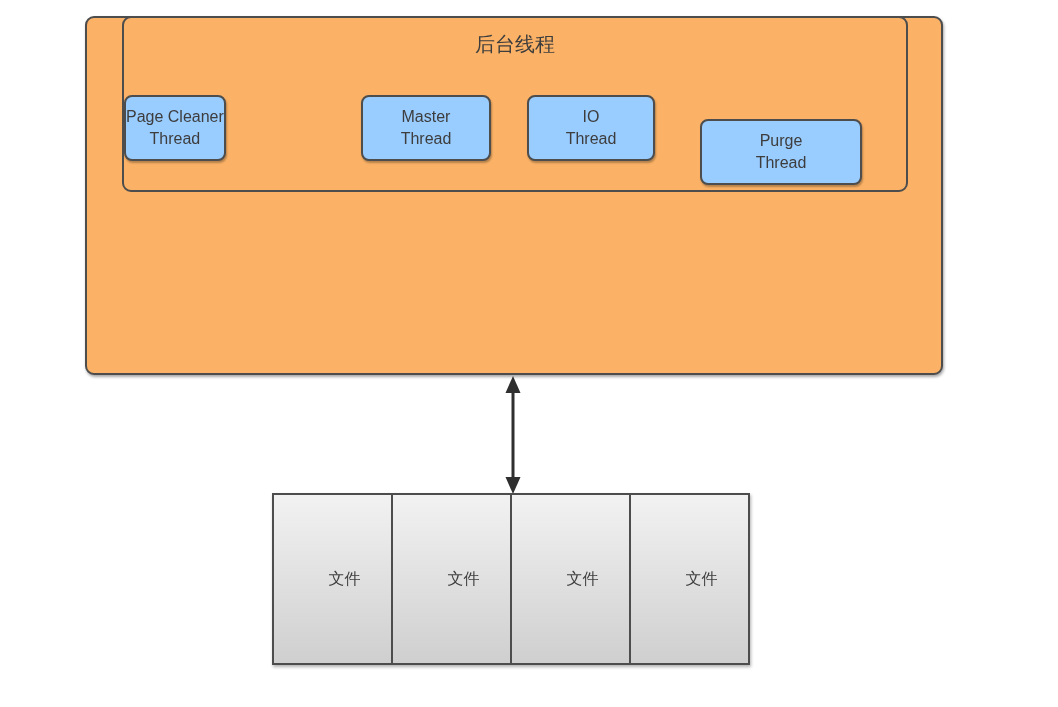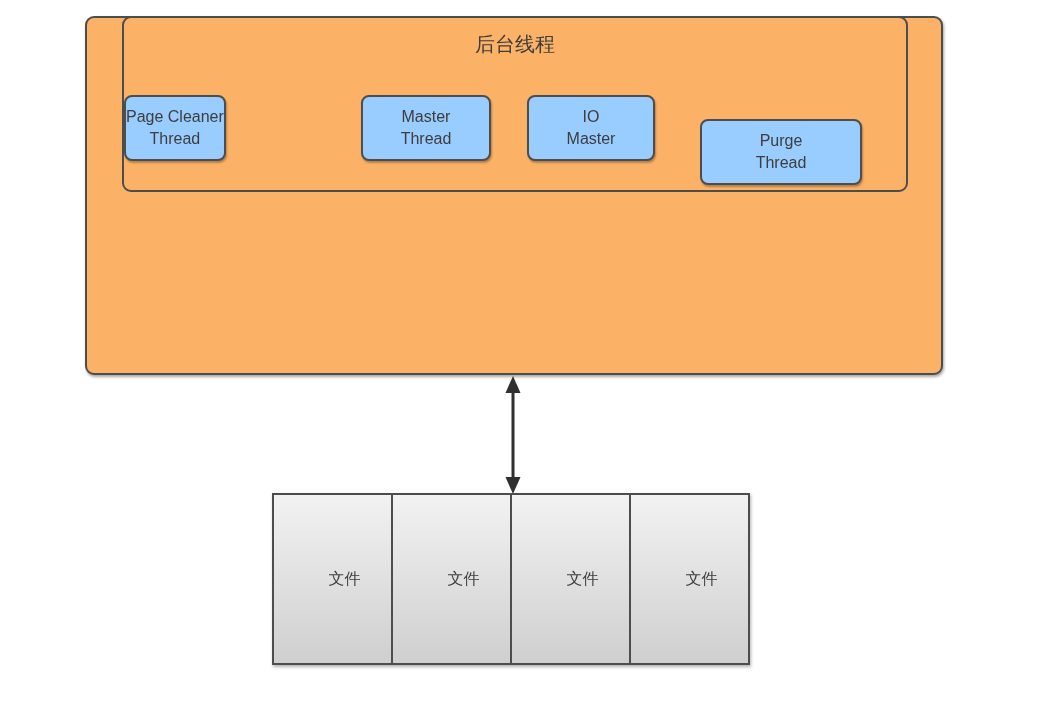--- a/index.html
+++ b/index.html
@@ -122,21 +122,21 @@
 <div class="canvas">
 
   <div class="outer-box">
 
     <div class="inner-box">
       <div class="bg-title">后台线程</div>
 
       <div class="thread">Master
 Thread</div>
       <div class="thread">IO
-Master</div>
+Thread</div>
       <div class="thread">Purge
 Thread</div>
       <div class="thread">Page Cleaner
 Thread</div>
     </div>
 
   </div>
 
 
   <div class="arrow-wrap">

